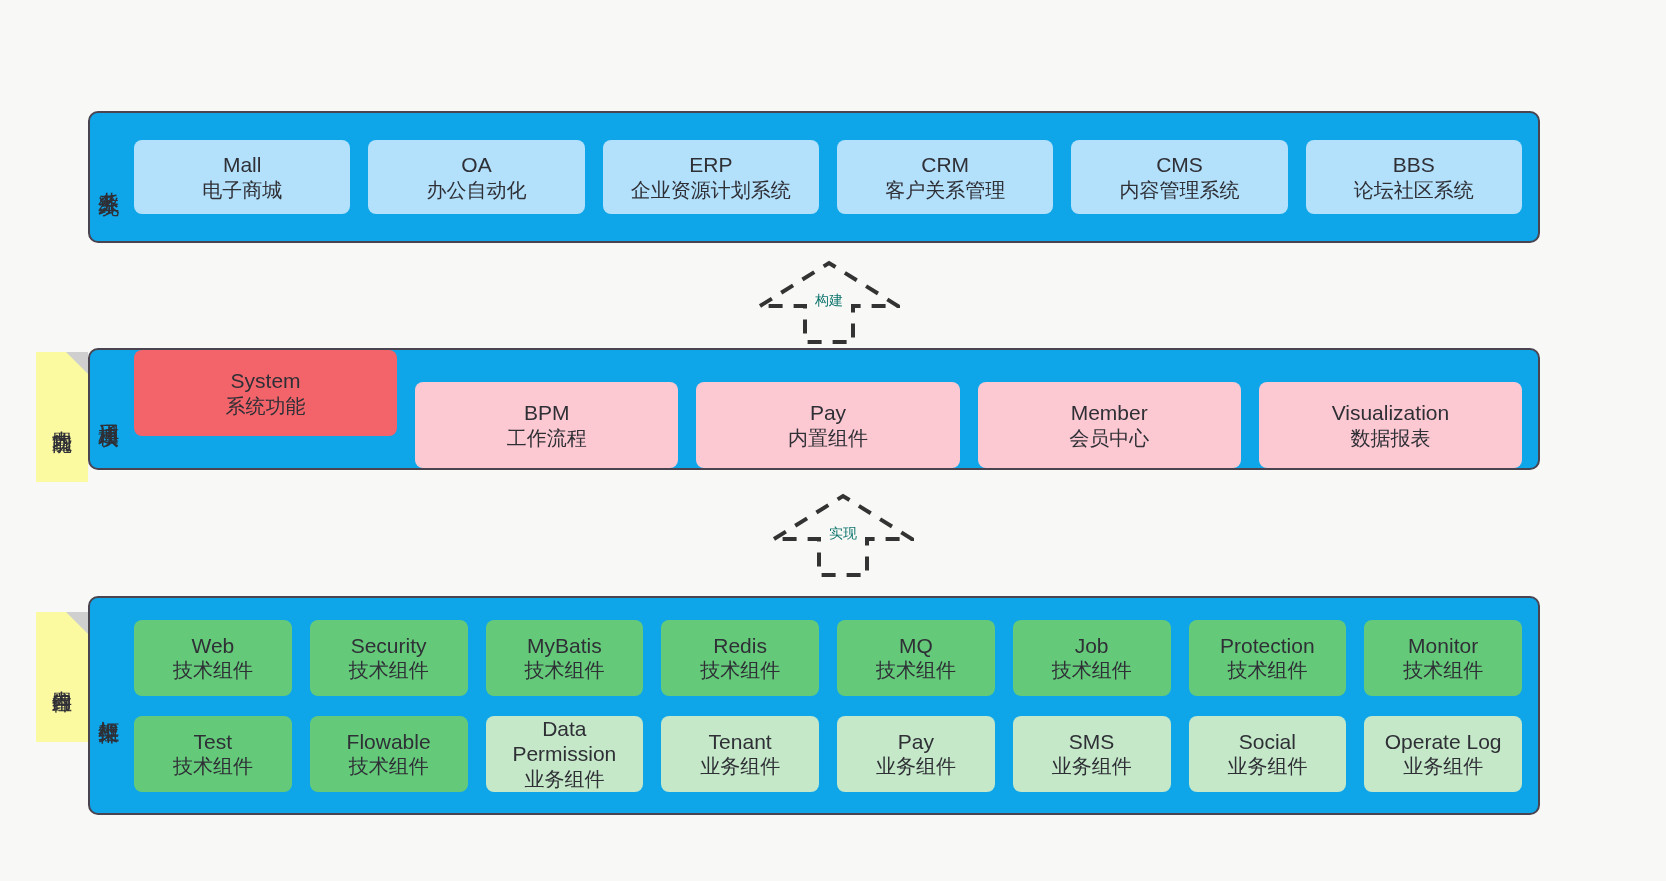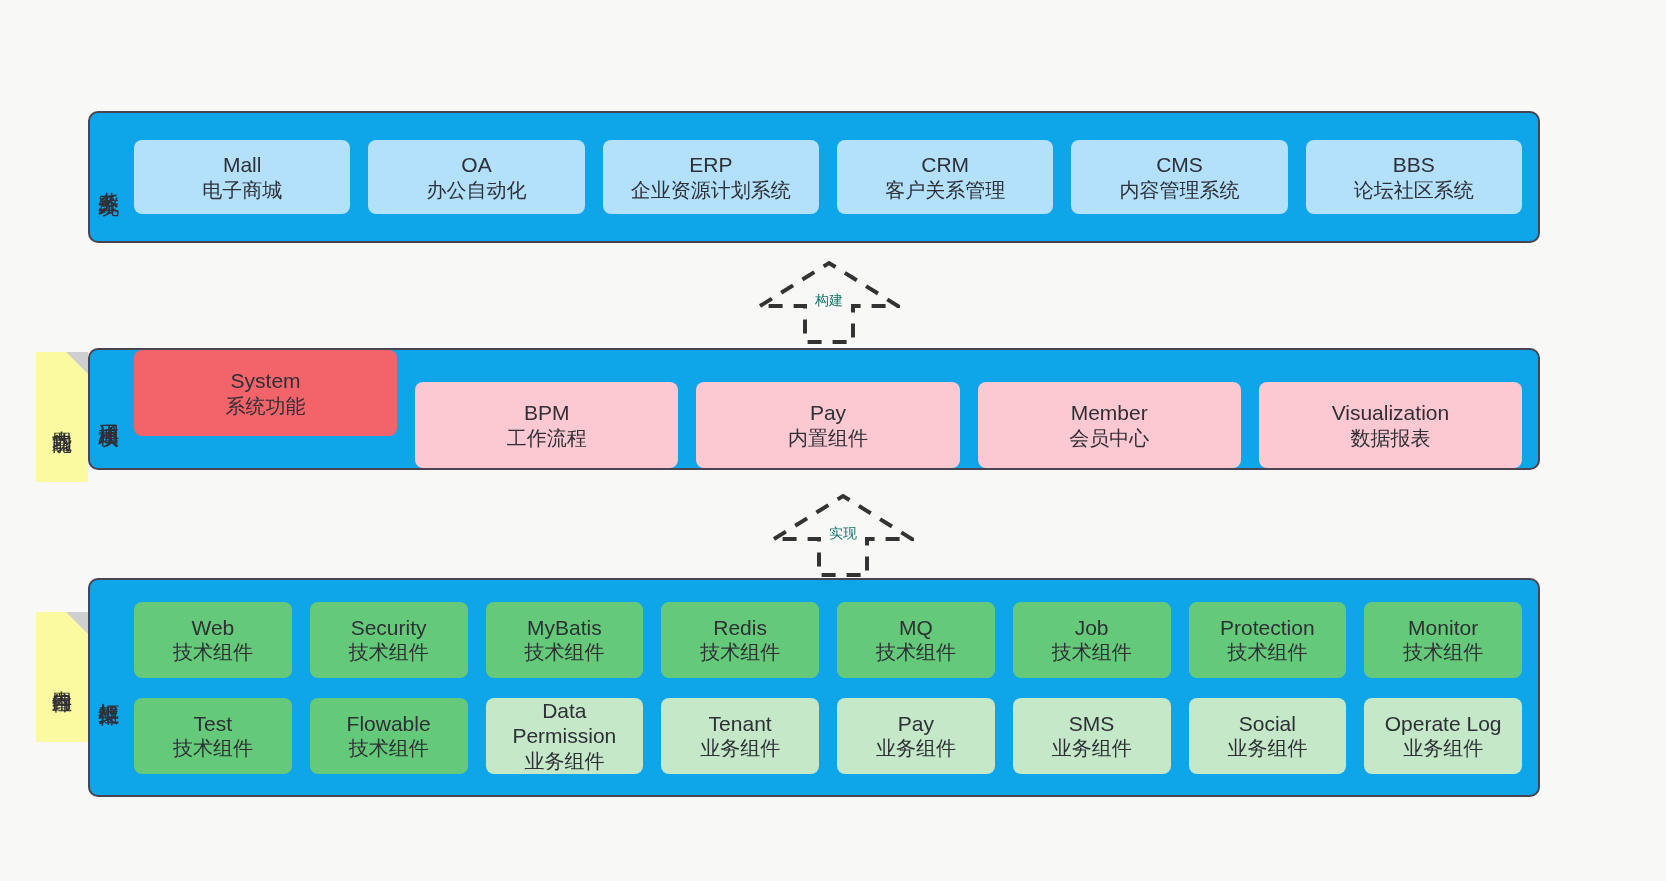--- a/index.html
+++ b/index.html
@@ -217,21 +217,21 @@
       <path d="M 2 47 L 71 4 L 140 47 L 95 47 L 95 83 L 47 83 L 47 47 Z" fill="none" stroke="#333333" stroke-width="4" stroke-dasharray="14,11" stroke-linejoin="miter" stroke-linecap="butt"></path>
     </svg>
   </div>
   <div class="arrow-label" style="left:829px; top:525px;">实现</div>
 
   <div class="sticky" id="sticky-builtin-component" style="left:36px; top:612px; width:52px; height:130px;">
     <span class="fold"></span>
     <span>内置组件</span>
   </div>
 
-  <div class="layer" id="layer-framework-component" style="left:88px; top:578px; width:1452px; height:219px;">
+  <div class="layer" id="layer-framework-component" style="left:88px; top:596px; width:1452px; height:219px;">
     <div class="layer-title">框架组件</div>
     <div class="layer-body">
 
       <div class="row">
         <div class="node green h-comp">
           <span class="en">Web</span>
           <span class="cn">技术组件</span>
         </div>
         <div class="node green h-comp">
           <span class="en">Security</span>

